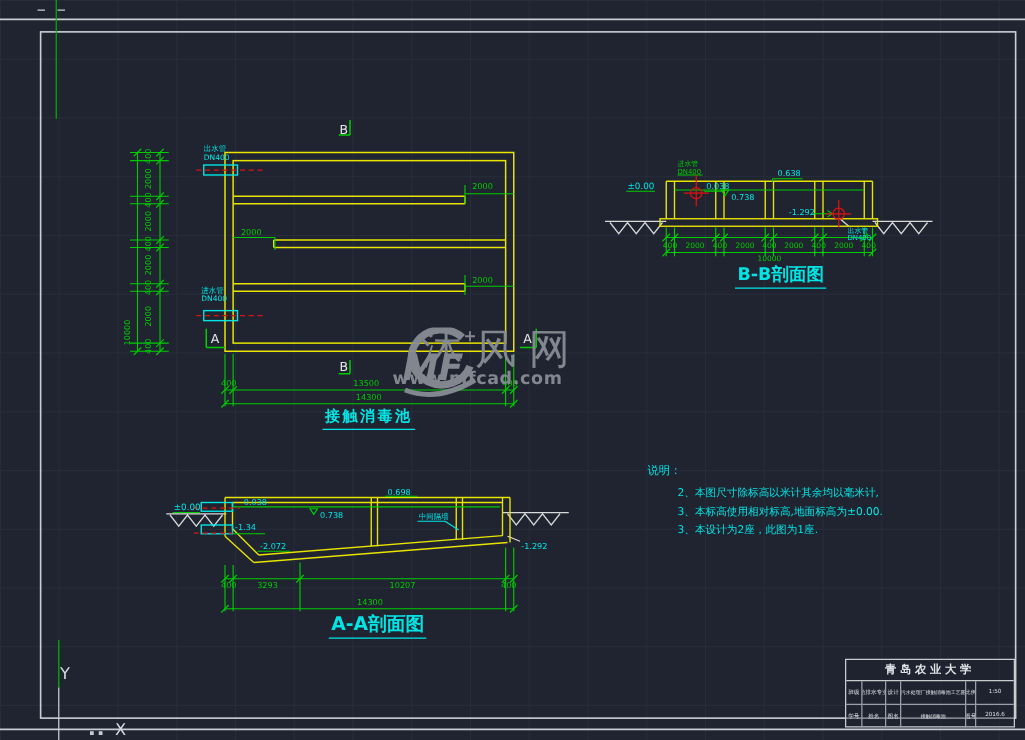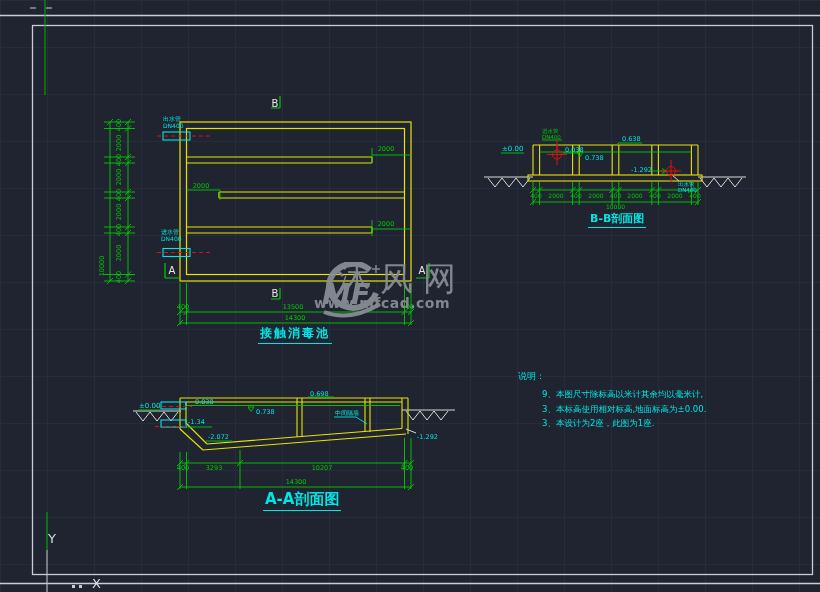--- a/index.html
+++ b/index.html
@@ -223,37 +223,54 @@
         <text x="214" y="470" text-anchor="middle">3293</text>
         <text x="322" y="470" text-anchor="middle">10207</text>
         <text x="407" y="470" text-anchor="middle">400</text>
         <text x="296" y="484" text-anchor="middle">14300</text>
       </g>
     </g>
   </g>
 </svg>
 
 <div class="ovl sec-title" style="left:258px;top:325px;font-size:12px;letter-spacing:2px;">接触消毒池</div>
-<div class="ovl sec-title" style="left:588px;top:211px;font-size:11px;">B-B剖面图</div>
+<div class="ovl sec-title" style="left:588px;top:211px;font-size:14px;">B-B剖面图</div>
 <div class="ovl sec-title" style="left:263px;top:490px;font-size:15px;">A-A剖面图</div>
 
 <div class="notes">
   <div class="nh">说明：</div>
-  <div class="ni" style="top:389px;">9、本图尺寸除标高以米计其余均以毫米计,</div>
+  <div class="ni" style="top:389px;">2、本图尺寸除标高以米计其余均以毫米计,</div>
   <div class="ni" style="top:404px;">3、本标高使用相对标高,地面标高为±0.00.</div>
   <div class="ni" style="top:418px;">3、本设计为2座，此图为1座.</div>
 </div>
 
 <div class="wm">
   <svg width="78" height="56" viewBox="0 0 78 56">
     <path d="M60 8 A24 22 0 1 0 66 31" stroke="#8a8e96" stroke-width="6" fill="none"></path>
     <path d="M14 50 Q40 60 70 42" stroke="#8a8e96" stroke-width="4" fill="none"></path>
     <path d="M66 3 V11 M62 7 H70" stroke="#8a8e96" stroke-width="1.5"></path>
     <text x="12" y="42" font-size="29" font-weight="bold" font-style="italic" fill="#8a8e96">MF</text>
   </svg>
   <div class="wm-col">
     <div class="wm-name">沐风网</div>
     <div class="wm-url">www.mfcad.com</div>
   </div>
 </div>
 
+<div class="tb">
+  <div class="tb-school">青岛农业大学</div>
+  <div class="tb-grid">
+    <div>班级</div>
+    <div>给排水专业</div>
+    <div>设计</div>
+    <div class="wide">污水处理厂接触消毒池工艺图</div>
+    <div>比例</div>
+    <div class="lastcol">1:50</div>
+    <div class="lastrow">学号</div>
+    <div class="lastrow">姓名</div>
+    <div class="lastrow">图名</div>
+    <div class="lastrow wide">接触消毒池</div>
+    <div class="lastrow">图号</div>
+    <div class="lastrow lastcol">2016.6</div>
+  </div>
+</div>
 
 </div>
 
 </body></html>

